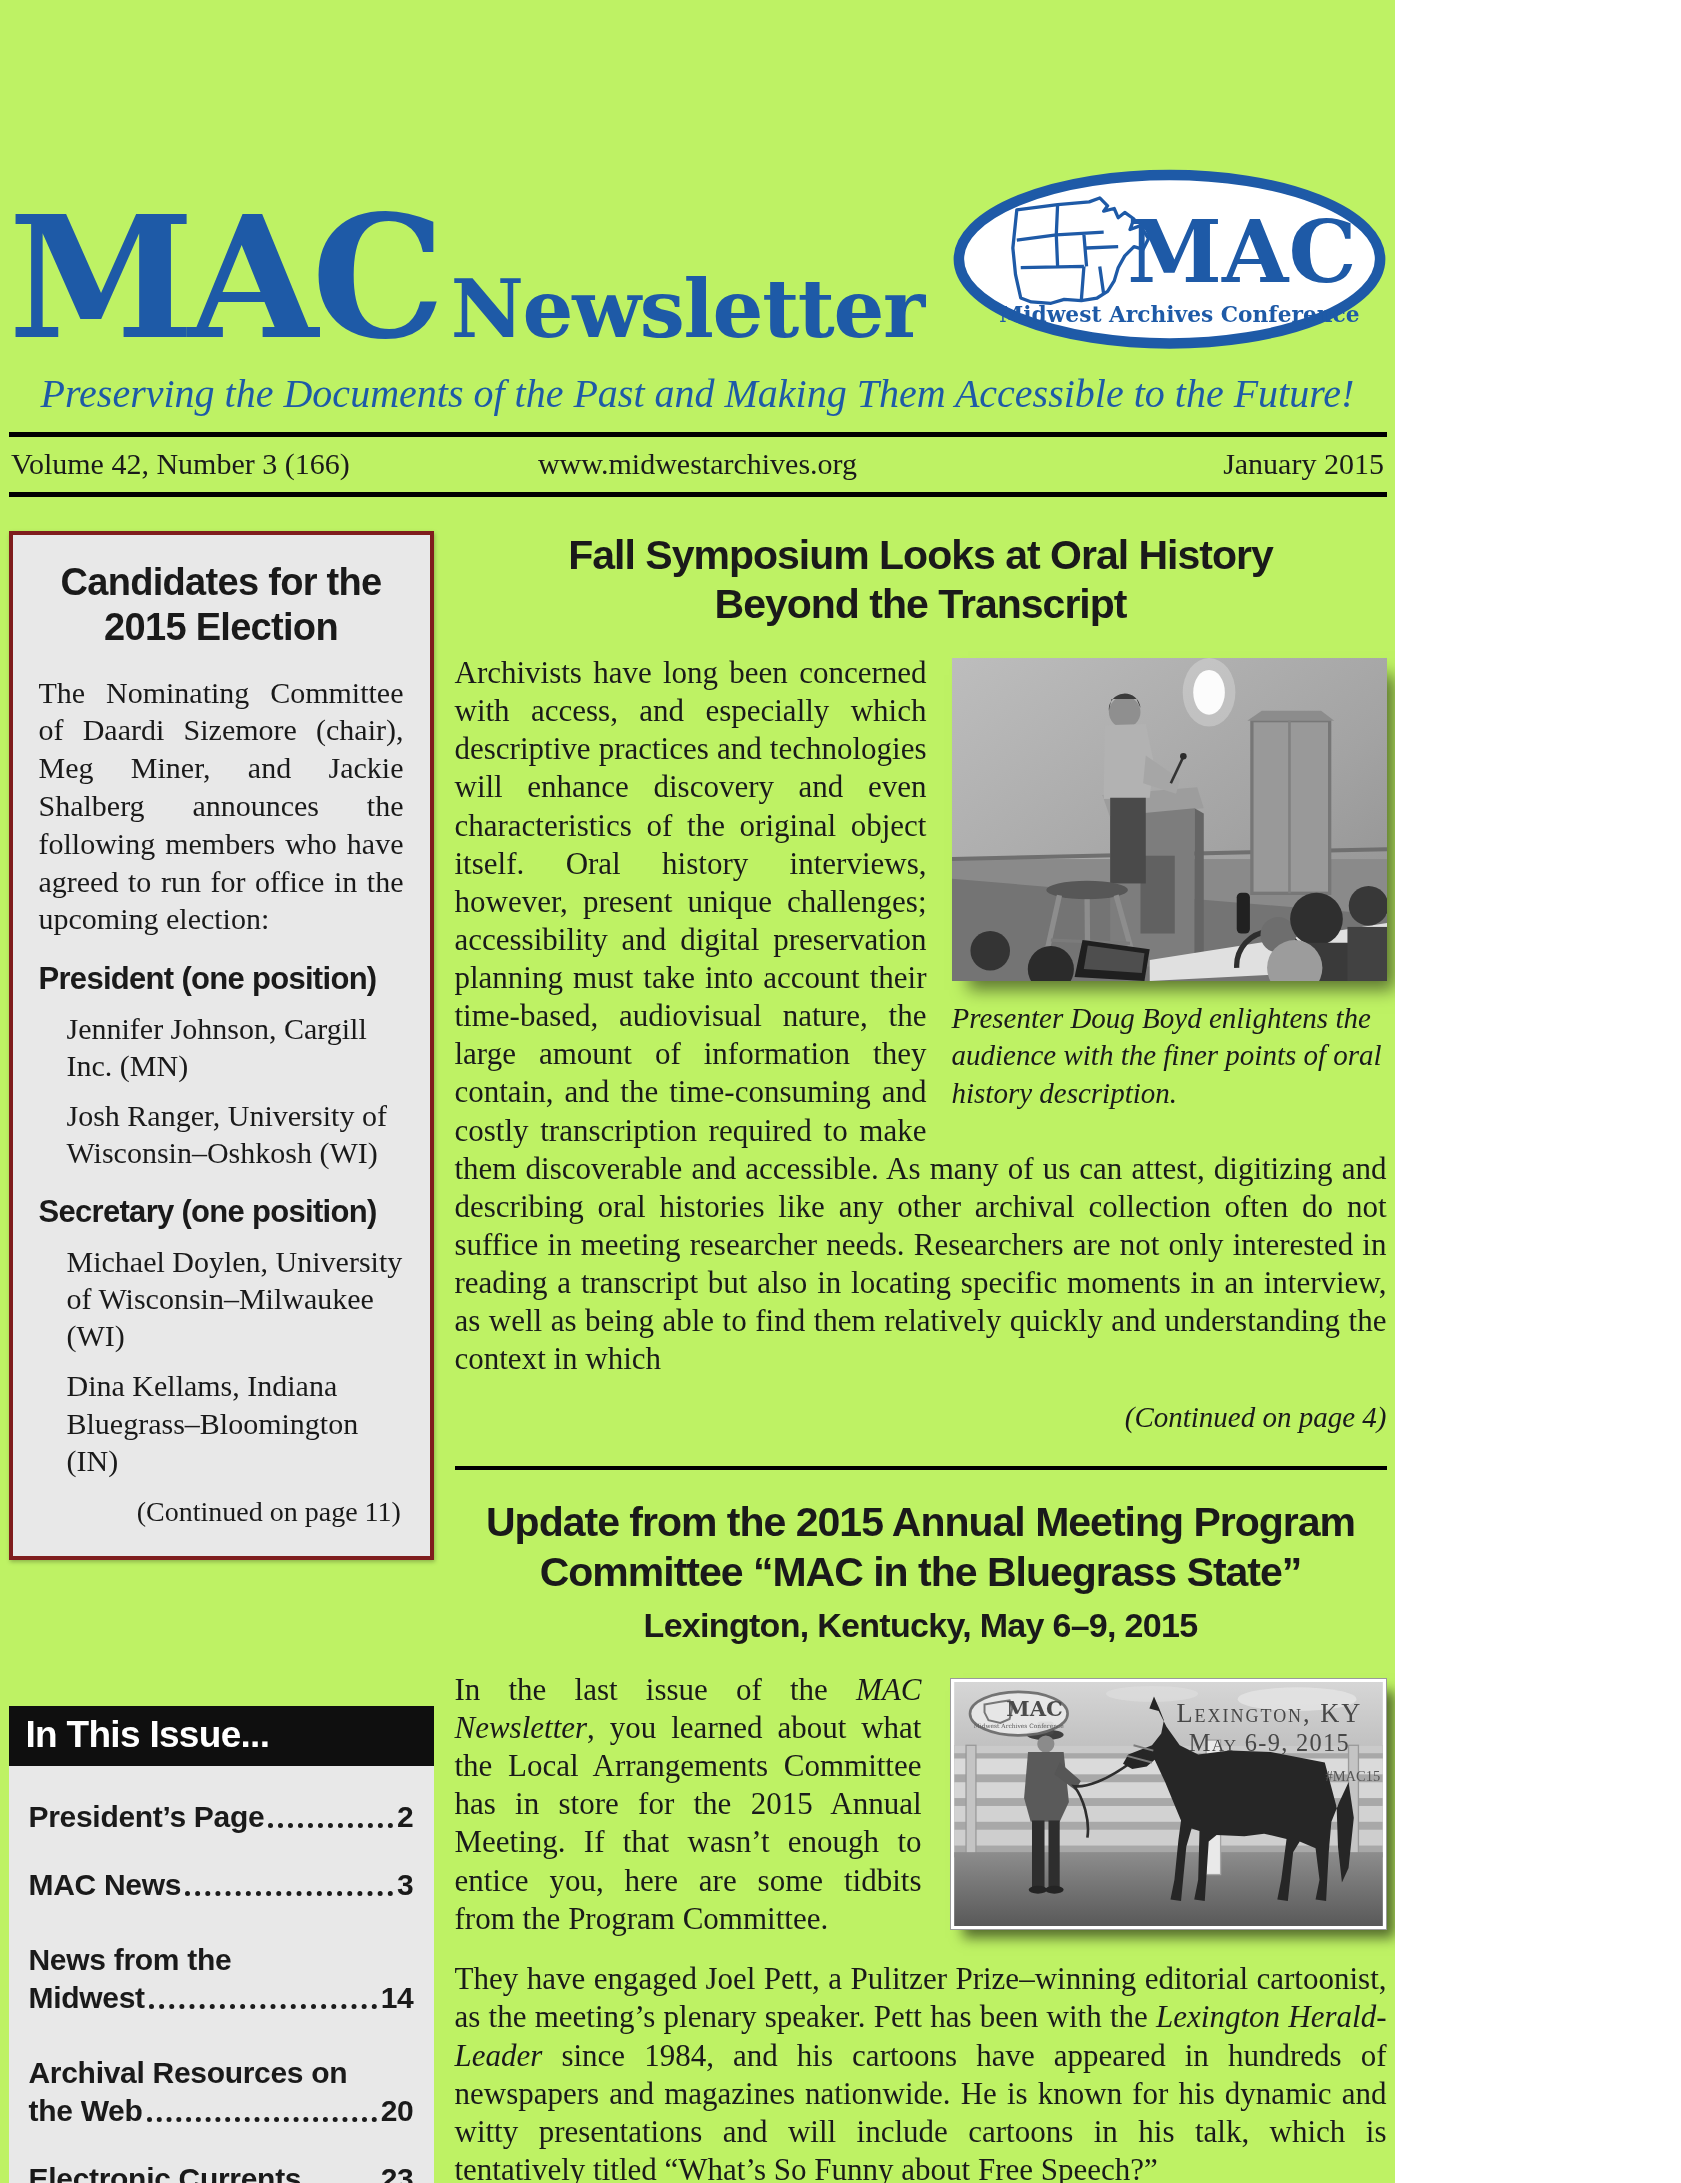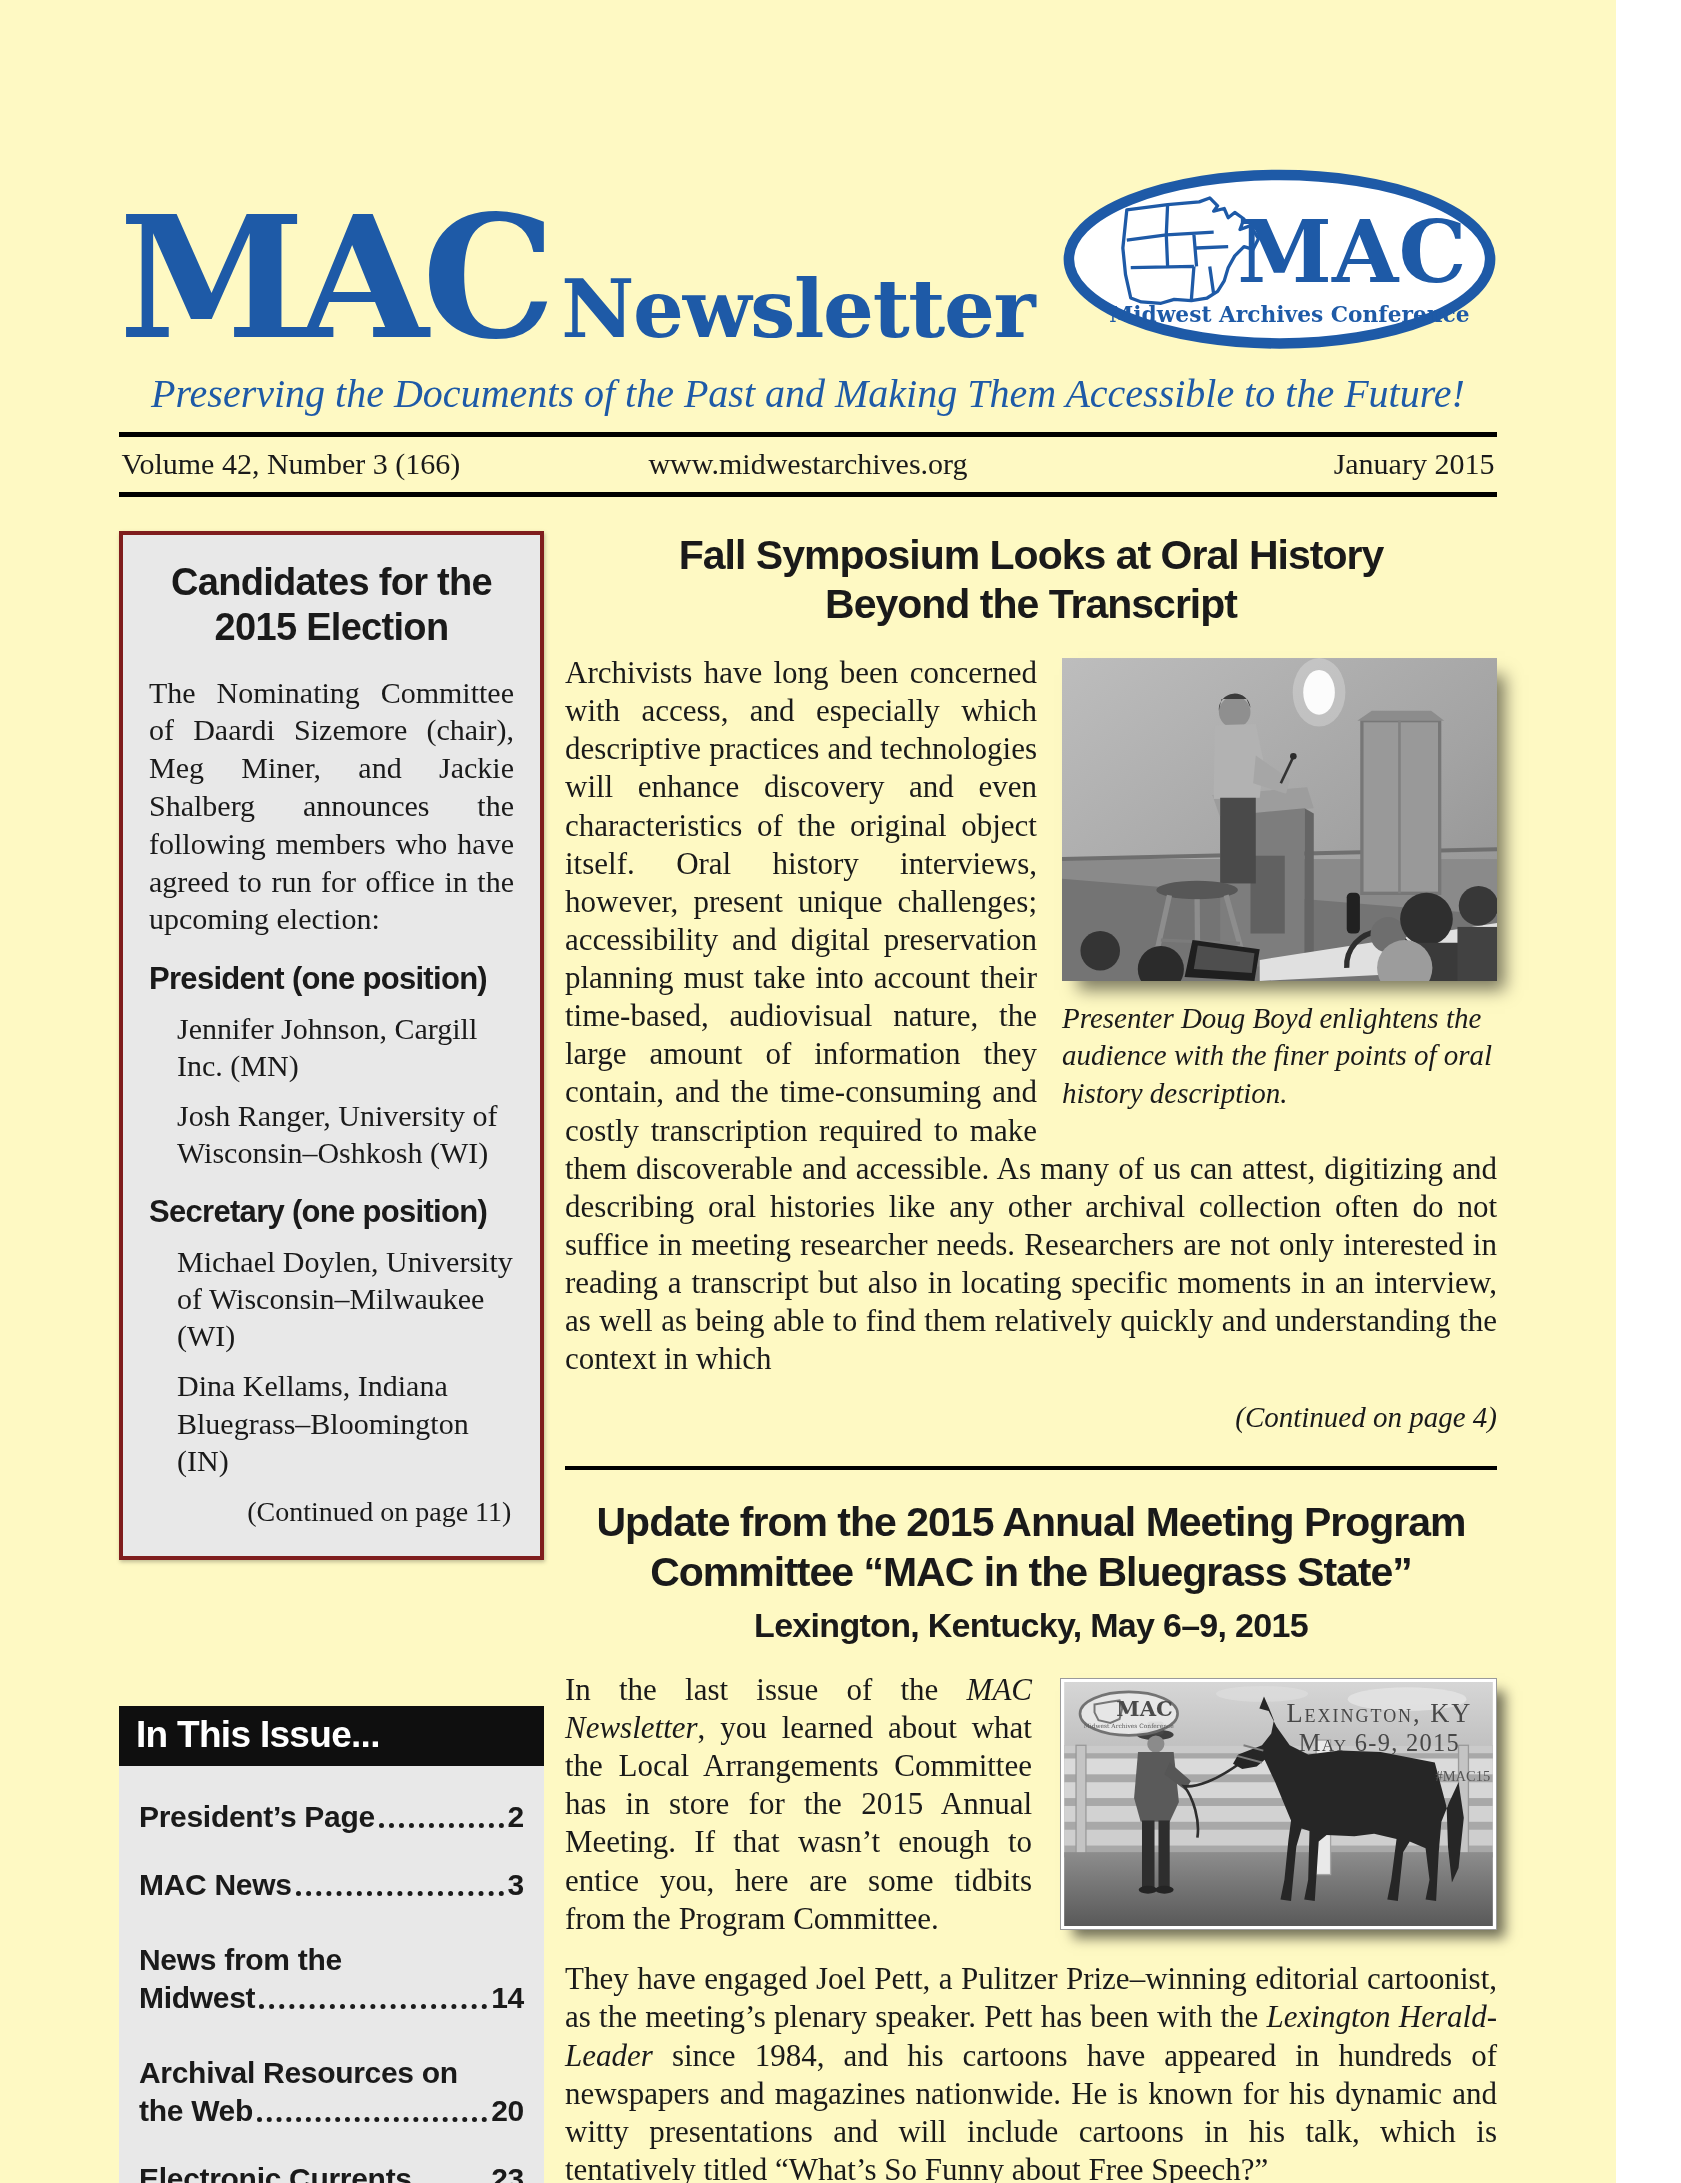--- a/index.html
+++ b/index.html
@@ -1,16 +1,16 @@
 <!DOCTYPE html>
 <html style="font-size:10.6px"><head>
 <meta charset="utf-8">
 <style>
   html,body{margin:0;padding:0;background:#ffffff;}
-  .page{position:relative;width:1616px;height:2183px;background:#fef9c3;overflow:hidden;
+  .page{position:relative;width:1395px;height:2183px;background:#bef264;overflow:hidden;
         font-family:"Liberation Serif", serif;color:#1a1a1a;}
   .content{width:1378px;margin:0 auto;padding-top:152px;}
 
   
   .masthead{display:flex;justify-content:space-between;align-items:flex-end;height:198px;}
   .brandline{white-space:nowrap;line-height:0.85;}
   .brand-mac{font-family:"DejaVu Serif", serif;font-weight:bold;font-size:168px;
              color:#1e5aa7;letter-spacing:-6.6px;}
   .brand-rest{font-family:"DejaVu Serif", serif;font-weight:bold;font-size:80px;
               color:#1e5aa7;margin-left:12px;letter-spacing:-1.3px;}

